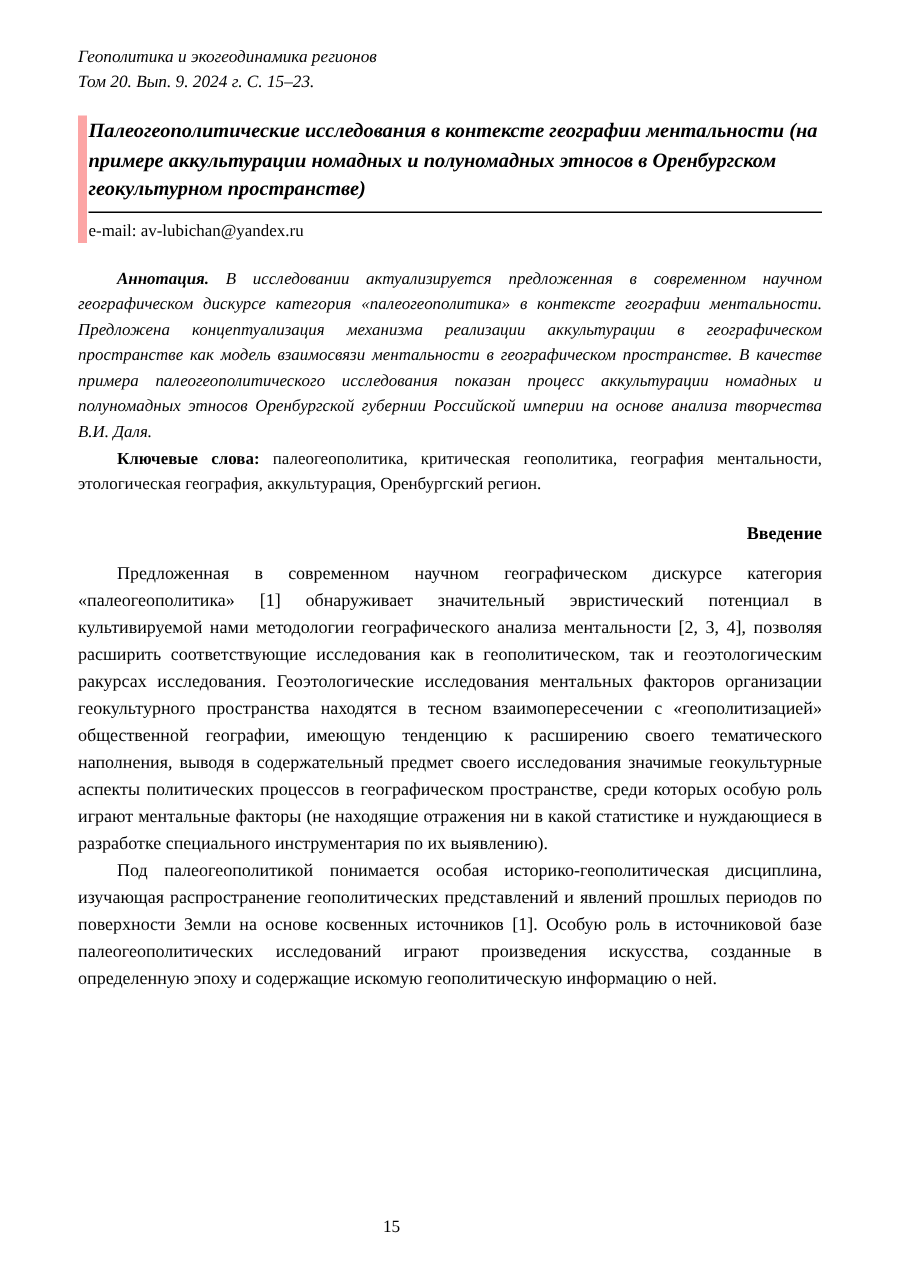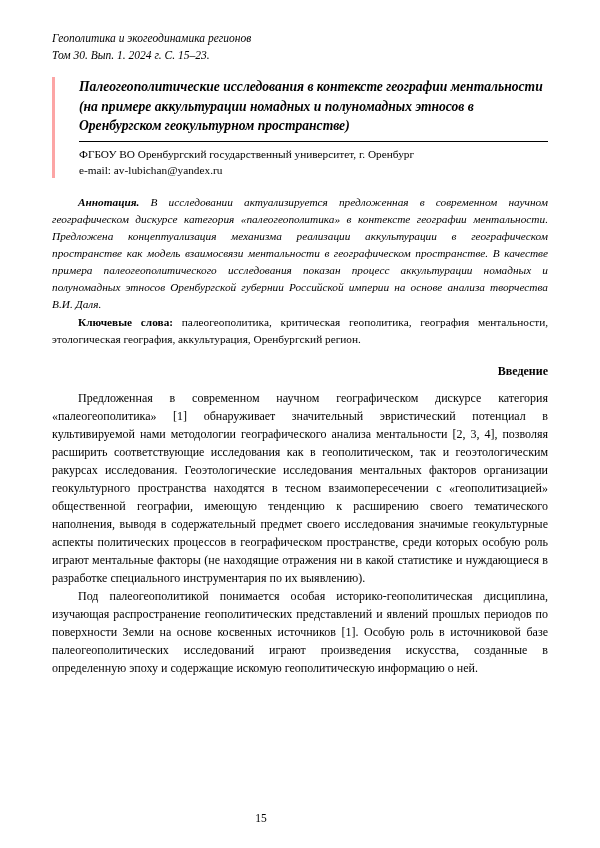--- a/index.html
+++ b/index.html
@@ -52,22 +52,22 @@
     padding-left: 10px;
   }
   .author {
     font-weight: bold;
     font-size: 11.5px;
     text-align: right;
     padding-right: 6px;
   }
   .head-right {
     flex: 1 1 auto;
-    border-left: 3px solid #fca5a5;
-    padding-left: 24px;
+    border-left: 6px solid #fca5a5;
+    padding-left: 1px;
     min-height: 1px;
   }
   .title {
     font-weight: bold;
     font-style: italic;
     font-size: 13.6px;
     line-height: 1.42;
     margin: 0 0 6px 0;
   }
   .title-rule {
@@ -125,28 +125,27 @@
     font-size: 11.5px;
   }
 </style>
 </head>
 <body>
 
 <div class="page">
 
   <div class="running-head">
     <div>Геополитика и экогеодинамика регионов</div>
-    <div>Том 30. Вып. 1. 2024 г. С. 15–23.</div>
+    <div>Том 20. Вып. 9. 2024 г. С. 15–23.</div>
   </div>
 
   <div class="head-block">
     <div class="head-right">
       <div class="title">Палеогеополитические исследования в контексте географии ментальности (на примере аккультурации номадных и полуномадных этносов в Оренбургском геокультурном пространстве)</div>
       <div class="title-rule"></div>
-      <div class="affil">ФГБОУ ВО Оренбургский государственный университет, г. Оренбург</div>
       <div class="affil email">e-mail: av-lubichan@yandex.ru</div>
     </div>
   </div>
 
   <div class="abstract">
     <b>Аннотация.</b><span> В исследовании актуализируется предложенная в современном научном географическом дискурсе категория «палеогеополитика» в контексте географии ментальности. Предложена концептуализация механизма реализации аккультурации в географическом пространстве как модель взаимосвязи ментальности в географическом пространстве. В качестве примера палеогеополитического исследования показан процесс аккультурации номадных и полуномадных этносов Оренбургской губернии Российской империи на основе анализа творчества В.И. Даля.</span>
   </div>
 
   <div class="keywords">
     <b>Ключевые слова:</b><span> палеогеополитика, критическая геополитика, география ментальности, этологическая география, аккультурация, Оренбургский регион.</span>

